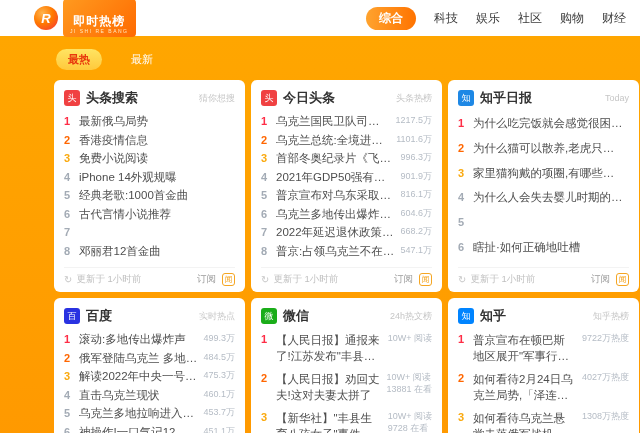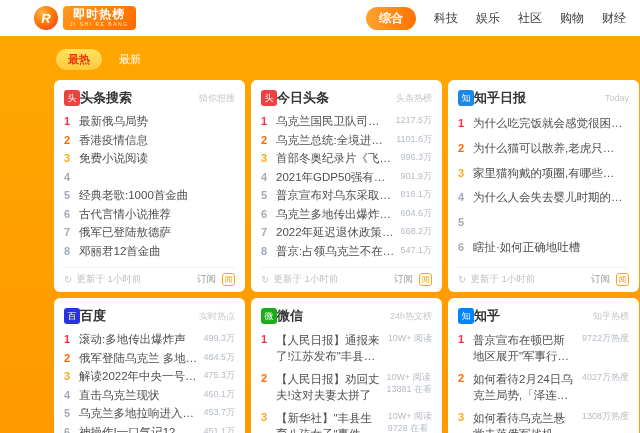--- a/index.html
+++ b/index.html
@@ -7,41 +7,41 @@
   body { font-family:"Liberation Sans","DejaVu Sans",sans-serif; background:#ff9b00; }
 
   
   .topbar { height:36px; background:#fff; display:flex; align-items:center; padding:0 14px 0 34px; }
   .logo { display:flex; align-items:center; gap:5px; }
   .logo-circle { width:24px; height:24px; border-radius:50%;
     background:radial-gradient(circle at 35% 30%, #ffb54d 0%, #ff7a00 45%, #f5303d 100%);
     color:#fff; font-weight:bold; font-size:13px; font-style:italic;
     display:flex; align-items:center; justify-content:center; }
   .logo-block { background:linear-gradient(135deg,#ff9a1f,#ff6a00); border-radius:4px;
-    padding:2px 7px 3px; display:flex; flex-direction:column; align-items:center; line-height:1; }
+    padding:16px 7px 3px; display:flex; flex-direction:column; align-items:center; line-height:1; }
   .logo-title { color:#fff; font-weight:bold; font-size:12px; letter-spacing:1px; }
   .logo-sub { color:#ffe9c2; font-size:5px; letter-spacing:1.5px; margin-top:2px; }
   .nav { margin-left:auto; display:flex; align-items:center; gap:18px; }
   .nav-item { font-size:12px; color:#3a3a3a; cursor:pointer; white-space:nowrap; }
   .nav-item.active { background:linear-gradient(90deg,#ffa32e,#ff7300); color:#fff;
     padding:3px 13px; border-radius:12px; font-weight:bold; }
 
   
   .orange { background:linear-gradient(180deg,#ffa600 0%, #ff9800 100%); min-height:397px; padding-bottom:20px; }
-  .subtabs { display:flex; align-items:center; gap:5px; padding:13px 0 10px 56px; }
+  .subtabs { display:flex; align-items:center; gap:17px; padding:13px 0 10px 56px; }
   .subtab { font-size:11px; color:#fff; cursor:pointer; padding:3px 12px; border-radius:11px; }
   .subtab.active { background:linear-gradient(180deg,#ffe462,#ffc93c); color:#e8380d; font-weight:bold; }
 
   
   .grid { display:grid; grid-template-columns:repeat(3,191px); gap:6px; margin-left:54px; }
   .card { background:#fff; border-radius:6px; padding:9px 10px 6px; display:flex; flex-direction:column; }
   .card-head { display:flex; align-items:center; }
   .cicon { width:16px; height:16px; border-radius:3px; color:#fff; font-size:9px;
     display:flex; align-items:center; justify-content:center; flex:0 0 16px; }
-  .ctitle { font-size:13px; font-weight:bold; color:#333; margin-left:0; }
+  .ctitle { font-size:13px; font-weight:bold; color:#333; margin-left:6px; }
   .clabel { margin-left:auto; font-size:9px; color:#c6c6c6; }
   .items { list-style:none; flex:1; margin-top:7px; }
   .item { display:flex; align-items:flex-start; height:18.5px; overflow:hidden; cursor:pointer; }
   .roomy .items { display:flex; flex-direction:column; justify-content:space-around; }
   .roomy .item { height:20px; }
   .twoline .item { height:37px; margin-bottom:2px; }
   .rank { width:15px; flex:0 0 15px; font-size:11px; color:#a3abb5; font-weight:bold; padding-top:1px; }
   .rank.r1 { color:#fe2d46; } .rank.r2 { color:#ff6600; } .rank.r3 { color:#faa90e; }
   .ititle { flex:1; font-size:11.5px; color:#4e4e4e; line-height:15px;
     white-space:nowrap; overflow:hidden; text-overflow:ellipsis; padding-right:6px; }
@@ -114,20 +114,21 @@
     <span class="rank r3">3</span>
     <span class="ititle">免费小说阅读</span>
     <span class="ival">
       
       
     </span>
   </li>
 
   <li class="item">
     <span class="rank">4</span>
+    <span class="ititle">iPhone 14外观规曝</span>
     <span class="ival">
       
       
     </span>
   </li>
 
   <li class="item">
     <span class="rank">5</span>
     <span class="ititle">经典老歌:1000首金曲</span>
     <span class="ival">
@@ -140,21 +141,20 @@
     <span class="rank">6</span>
     <span class="ititle">古代言情小说推荐</span>
     <span class="ival">
       
       
     </span>
   </li>
 
   <li class="item">
     <span class="rank">7</span>
-    <span class="ititle">俄军已登陆敖德萨</span>
     <span class="ival">
       
       
     </span>
   </li>
 
   <li class="item">
     <span class="rank">8</span>
     <span class="ititle">邓丽君12首金曲</span>
     <span class="ival">

